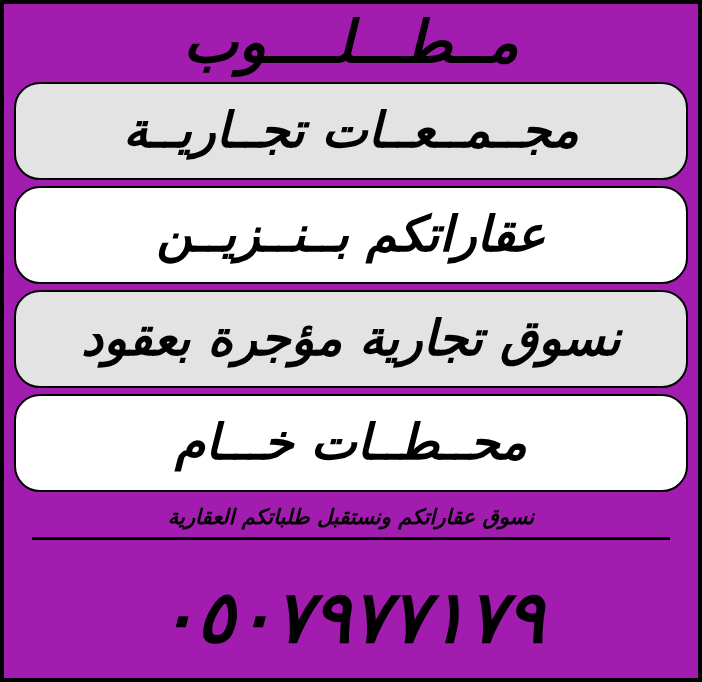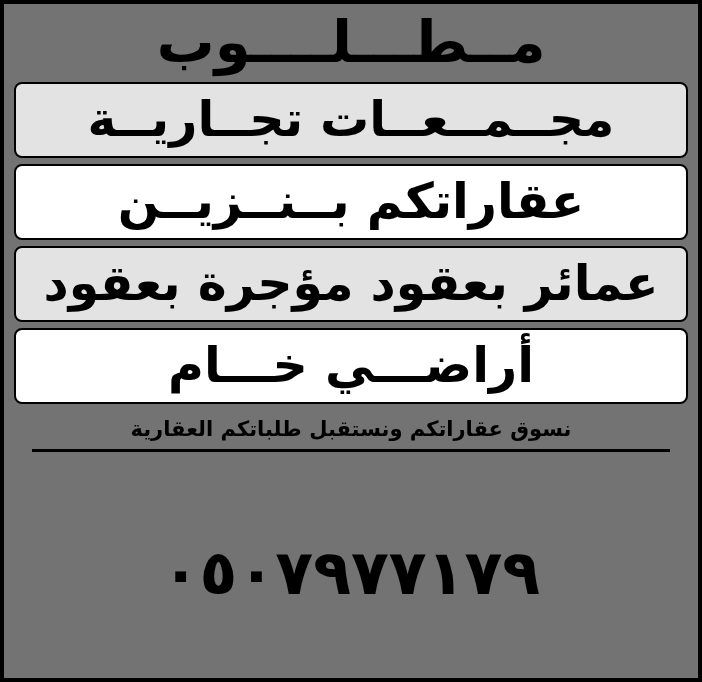--- a/index.html
+++ b/index.html
@@ -10,43 +10,44 @@
   body {
     width: 702px;
     height: 682px;
     font-family: "DejaVu Sans", "Liberation Sans", sans-serif;
   }
   .ad {
     box-sizing: border-box;
     width: 702px;
     height: 682px;
     border: 4px solid #000000;
-    background: #737373;
+    background: #a21caf;
     padding: 6px 10px 8px 10px;
     display: flex;
     flex-direction: column;
     align-items: stretch;
     direction: rtl;
+    font-style: italic;
   }
   .headline {
     text-align: center;
     font-size: 58px;
     font-weight: bold;
     letter-spacing: 4px;
     line-height: 1.05;
     color: #000;
     padding: 2px 0 6px 0;
     white-space: nowrap;
   }
   .band {
     box-sizing: border-box;
     border: 2px solid #000;
-    border-radius: 8px;
+    border-radius: 26px;
     margin: 3px 0;
-    height: 76px;
+    height: 98px;
     display: flex;
     align-items: center;
     justify-content: center;
     overflow: hidden;
     white-space: nowrap;
   }
   .band.shaded { background: #e3e3e3; }
   .band.plain  { background: #ffffff; }
   .band span {
     font-size: 49px;
@@ -66,21 +67,21 @@
     padding: 10px 0 6px 0;
     white-space: nowrap;
   }
   .rule {
     height: 3px;
     background: #000;
     margin: 2px 18px 0 18px;
   }
   .phone {
     text-align: center;
-    font-size: 62px;
+    font-size: 72px;
     font-weight: bold;
     color: #000;
     letter-spacing: 2px;
     padding-top: 24px;
     flex: 1;
     display: flex;
     align-items: center;
     justify-content: center;
     direction: ltr;
     white-space: nowrap;
@@ -95,25 +96,25 @@
 
   <div class="band shaded sp1">
     <span>مجــمــعــات تجــاريــة</span>
   </div>
 
   <div class="band plain sp1">
     <span>عقاراتكم بــنــزيــن</span>
   </div>
 
   <div class="band shaded sp2">
-    <span>عمائر بعقود مؤجرة بعقود</span>
+    <span>نسوق تجارية مؤجرة بعقود</span>
   </div>
 
   <div class="band plain sp1">
-    <span>أراضـــي خـــام</span>
+    <span>محــطــات خـــام</span>
   </div>
 
 
   <div class="tagline">نسوق عقاراتكم ونستقبل طلباتكم العقارية</div>
 
   <div class="rule"></div>
 
   <div class="phone">٠٥٠٧٩٧٧١٧٩</div>
 
 </div>

